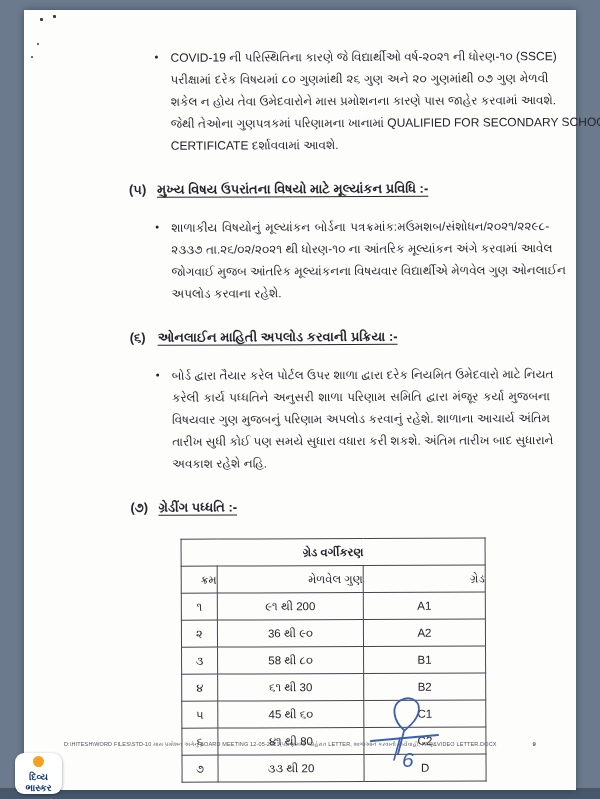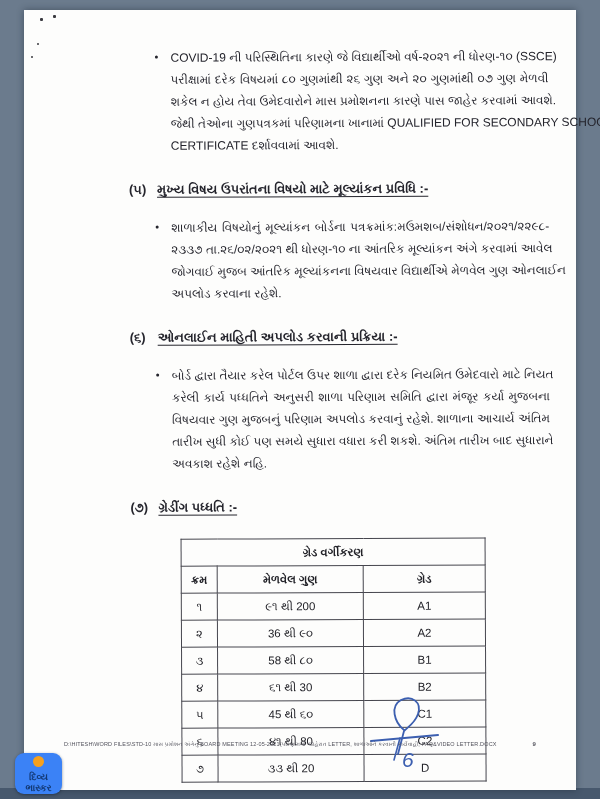--- a/index.html
+++ b/index.html
@@ -34,33 +34,33 @@
   .tablewrap{margin:6px 0 0 22px;}
   table.grade{
     border-collapse:collapse;table-layout:fixed;width:304px;
     font-size:11.5px;color:#222228;
   }
   table.grade th,table.grade td{
     border:1px solid #46464e;text-align:center;padding:2px 0;height:19px;
     font-weight:normal;overflow:hidden;
   }
   table.grade .ttl{font-weight:bold;height:17px;}
-  table.grade .hdr{font-weight:bold;}
+  table.grade .hdr{font-weight:normal;text-align:right;}
   col.c1{width:36px;}col.c2{width:146px;}col.c3{width:122px;}
   .footer-line{
     position:absolute;left:40px;top:731px;width:472px;
     display:flex;justify-content:space-between;align-items:flex-start;
     font-size:5.5px;letter-spacing:.15px;color:#52525c;white-space:nowrap;
   }
   .footer-path{overflow:hidden;max-width:440px;}
   .footer-page{font-size:6px;font-weight:bold;}
   .signature{position:absolute;left:340px;top:684px;}
   .logo-badge{
     position:absolute;left:15px;top:753px;width:47px;height:41px;
-    background:#3b82f6;border-radius:9px;
+    background:#ffffff;border-radius:9px;
     box-shadow:0 1px 3px rgba(20,30,45,.5);
     text-align:center;z-index:5;
   }
   .logo-sun{
     display:inline-block;width:11px;height:11px;border-radius:50%;
     background:#f5a01e;margin-top:3px;
   }
   .logo-text{
     font-size:9.5px;line-height:10px;font-weight:bold;color:#133a77;
     margin-top:1px;

